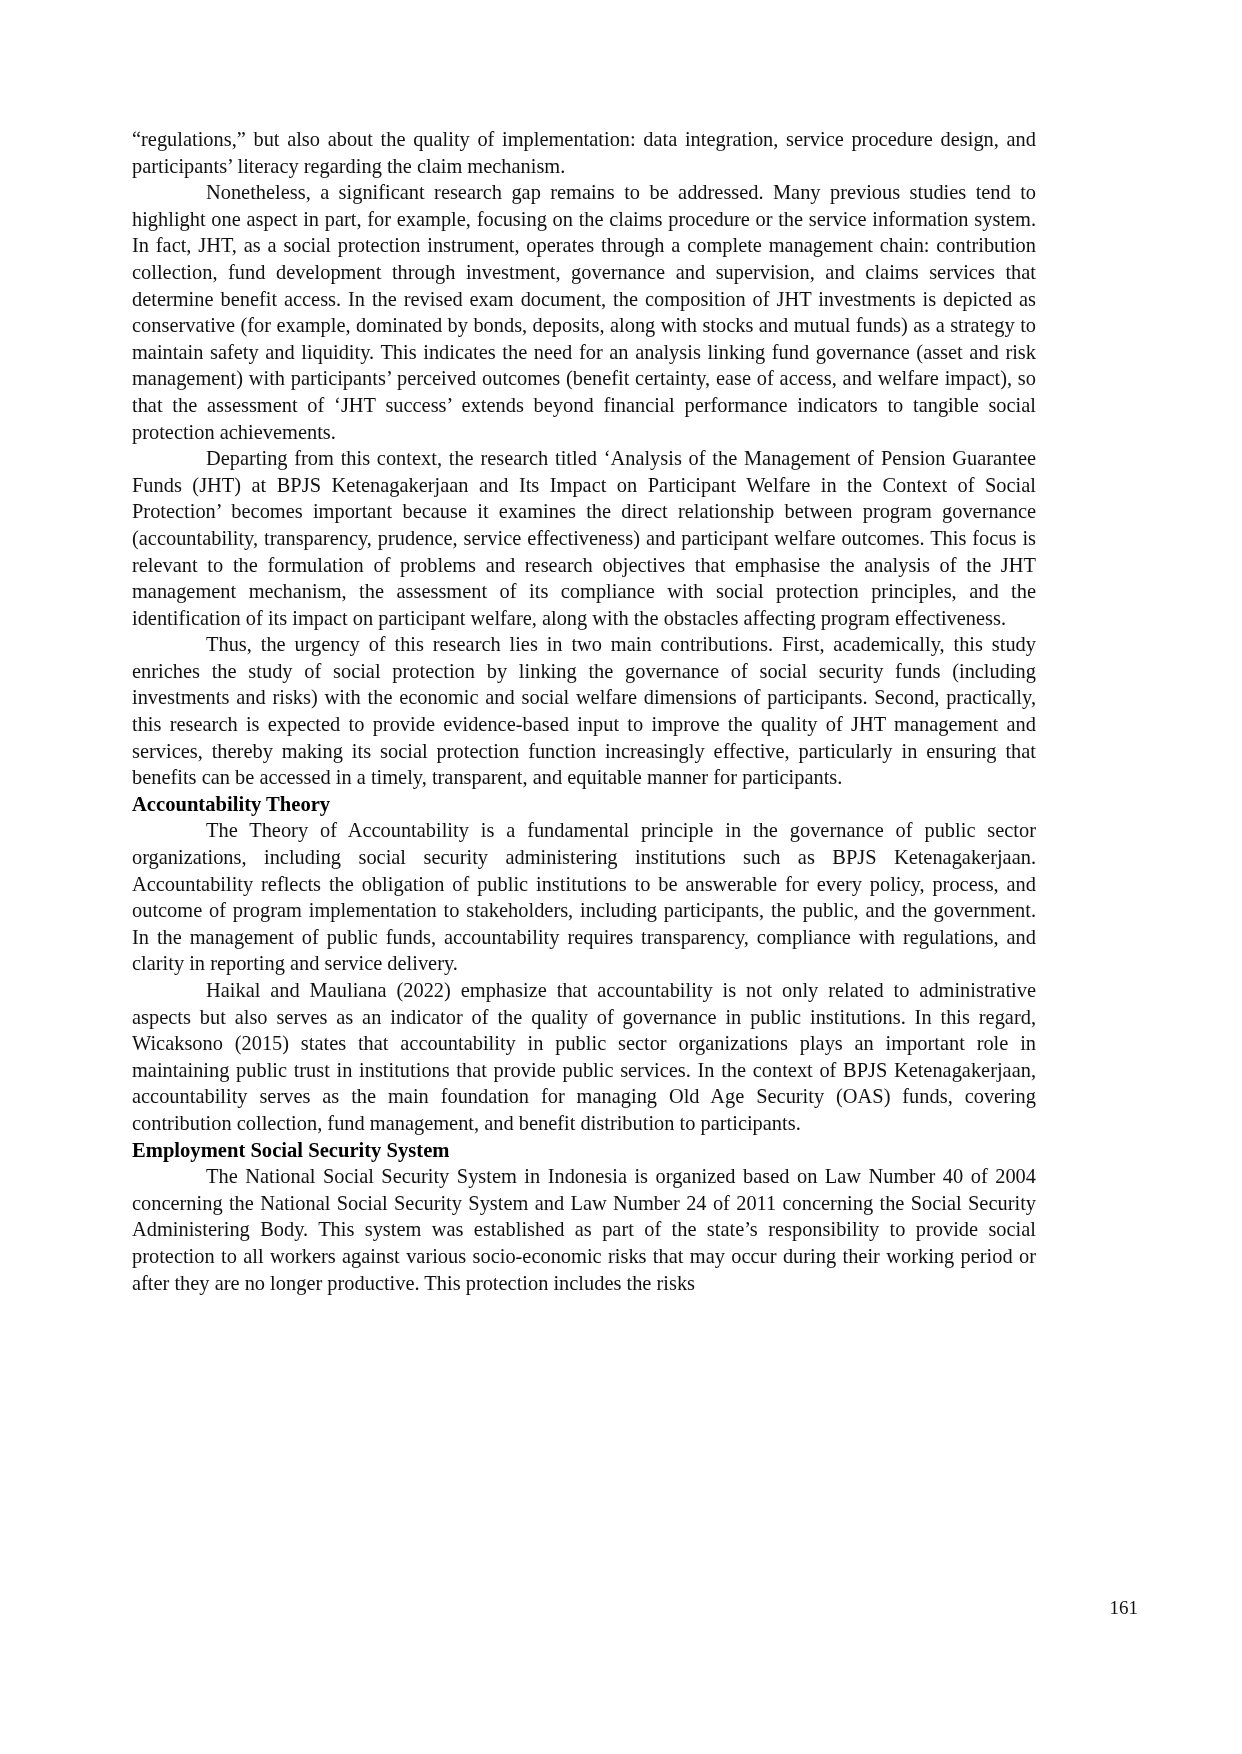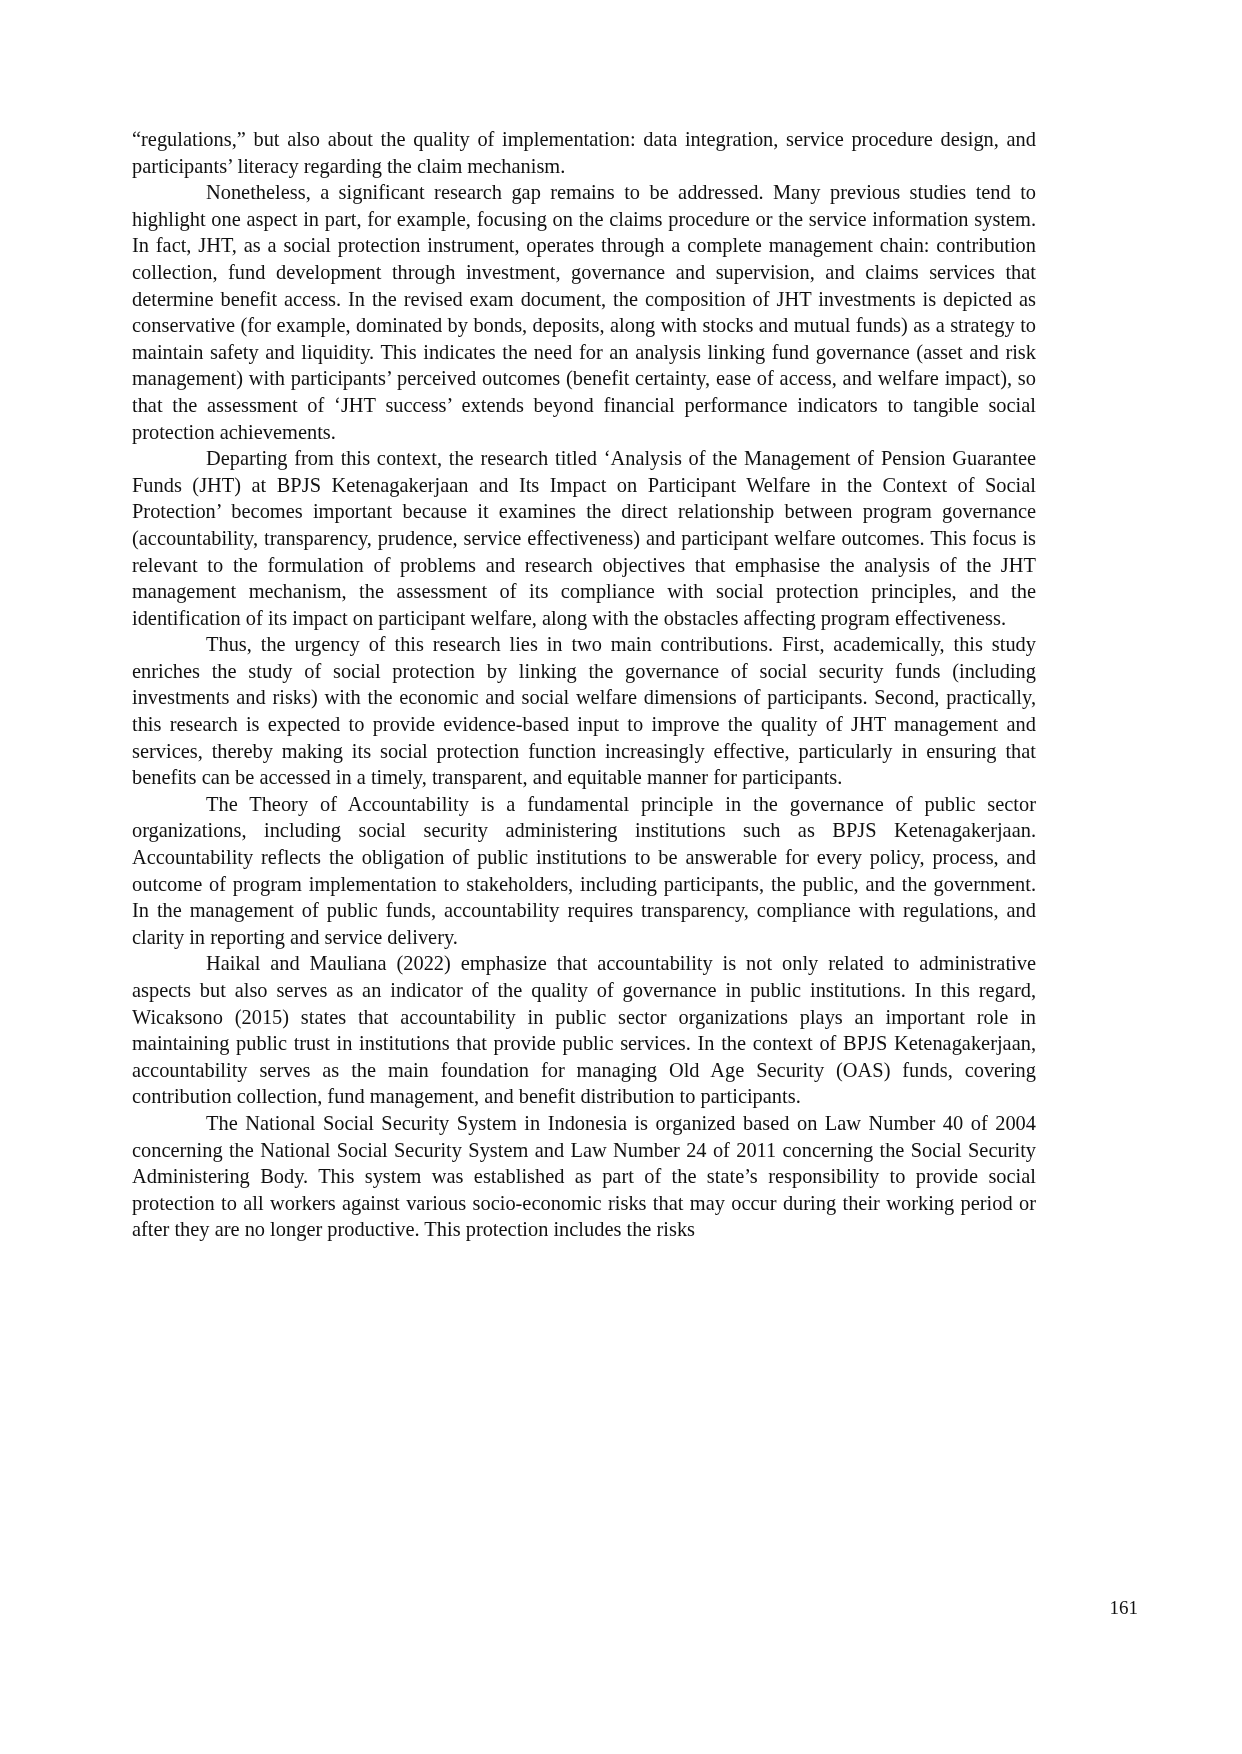--- a/index.html
+++ b/index.html
@@ -74,24 +74,26 @@
 
     <p class="body-text">“regulations,” but also about the quality of implementation: data integration, service procedure design, and participants’ literacy regarding the claim mechanism.</p>
 
     <p class="body-text indent">Nonetheless, a significant research gap remains to be addressed. Many previous studies tend to highlight one aspect in part, for example, focusing on the claims procedure or the service information system. In fact, JHT, as a social protection instrument, operates through a complete management chain: contribution collection, fund development through investment, governance and supervision, and claims services that determine benefit access. In the revised exam document, the composition of JHT investments is depicted as conservative (for example, dominated by bonds, deposits, along with stocks and mutual funds) as a strategy to maintain safety and liquidity. This indicates the need for an analysis linking fund governance (asset and risk management) with participants’ perceived outcomes (benefit certainty, ease of access, and welfare impact), so that the assessment of ‘JHT success’ extends beyond financial performance indicators to tangible social protection achievements.</p>
 
     <p class="body-text indent">Departing from this context, the research titled ‘Analysis of the Management of Pension Guarantee Funds (JHT) at BPJS Ketenagakerjaan and Its Impact on Participant Welfare in the Context of Social Protection’ becomes important because it examines the direct relationship between program governance (accountability, transparency, prudence, service effectiveness) and participant welfare outcomes. This focus is relevant to the formulation of problems and research objectives that emphasise the analysis of the JHT management mechanism, the assessment of its compliance with social protection principles, and the identification of its impact on participant welfare, along with the obstacles affecting program effectiveness.</p>
 
     <p class="body-text indent">Thus, the urgency of this research lies in two main contributions. First, academically, this study enriches the study of social protection by linking the governance of social security funds (including investments and risks) with the economic and social welfare dimensions of participants. Second, practically, this research is expected to provide evidence-based input to improve the quality of JHT management and services, thereby making its social protection function increasingly effective, particularly in ensuring that benefits can be accessed in a timely, transparent, and equitable manner for participants.</p>
 
 
+    <h3 class="sub-heading">Accountability Theory</h3>
 
     <p class="body-text indent">The Theory of Accountability is a fundamental principle in the governance of public sector organizations, including social security administering institutions such as BPJS Ketenagakerjaan. Accountability reflects the obligation of public institutions to be answerable for every policy, process, and outcome of program implementation to stakeholders, including participants, the public, and the government. In the management of public funds, accountability requires transparency, compliance with regulations, and clarity in reporting and service delivery.</p>
 
     <p class="body-text indent">Haikal and Mauliana (2022) emphasize that accountability is not only related to administrative aspects but also serves as an indicator of the quality of governance in public institutions. In this regard, Wicaksono (2015) states that accountability in public sector organizations plays an important role in maintaining public trust in institutions that provide public services. In the context of BPJS Ketenagakerjaan, accountability serves as the main foundation for managing Old Age Security (OAS) funds, covering contribution collection, fund management, and benefit distribution to participants.</p>
 
+    <h3 class="sub-heading gap-before-sub2">Employment Social Security System</h3>
 
     <p class="body-text indent">The National Social Security System in Indonesia is organized based on Law Number 40 of 2004 concerning the National Social Security System and Law Number 24 of 2011 concerning the Social Security Administering Body. This system was established as part of the state’s responsibility to provide social protection to all workers against various socio-economic risks that may occur during their working period or after they are no longer productive. This protection includes the risks</p>
 
   </div>
 
   <div class="page-number">161</div>
 </div>
 
 </body></html>

